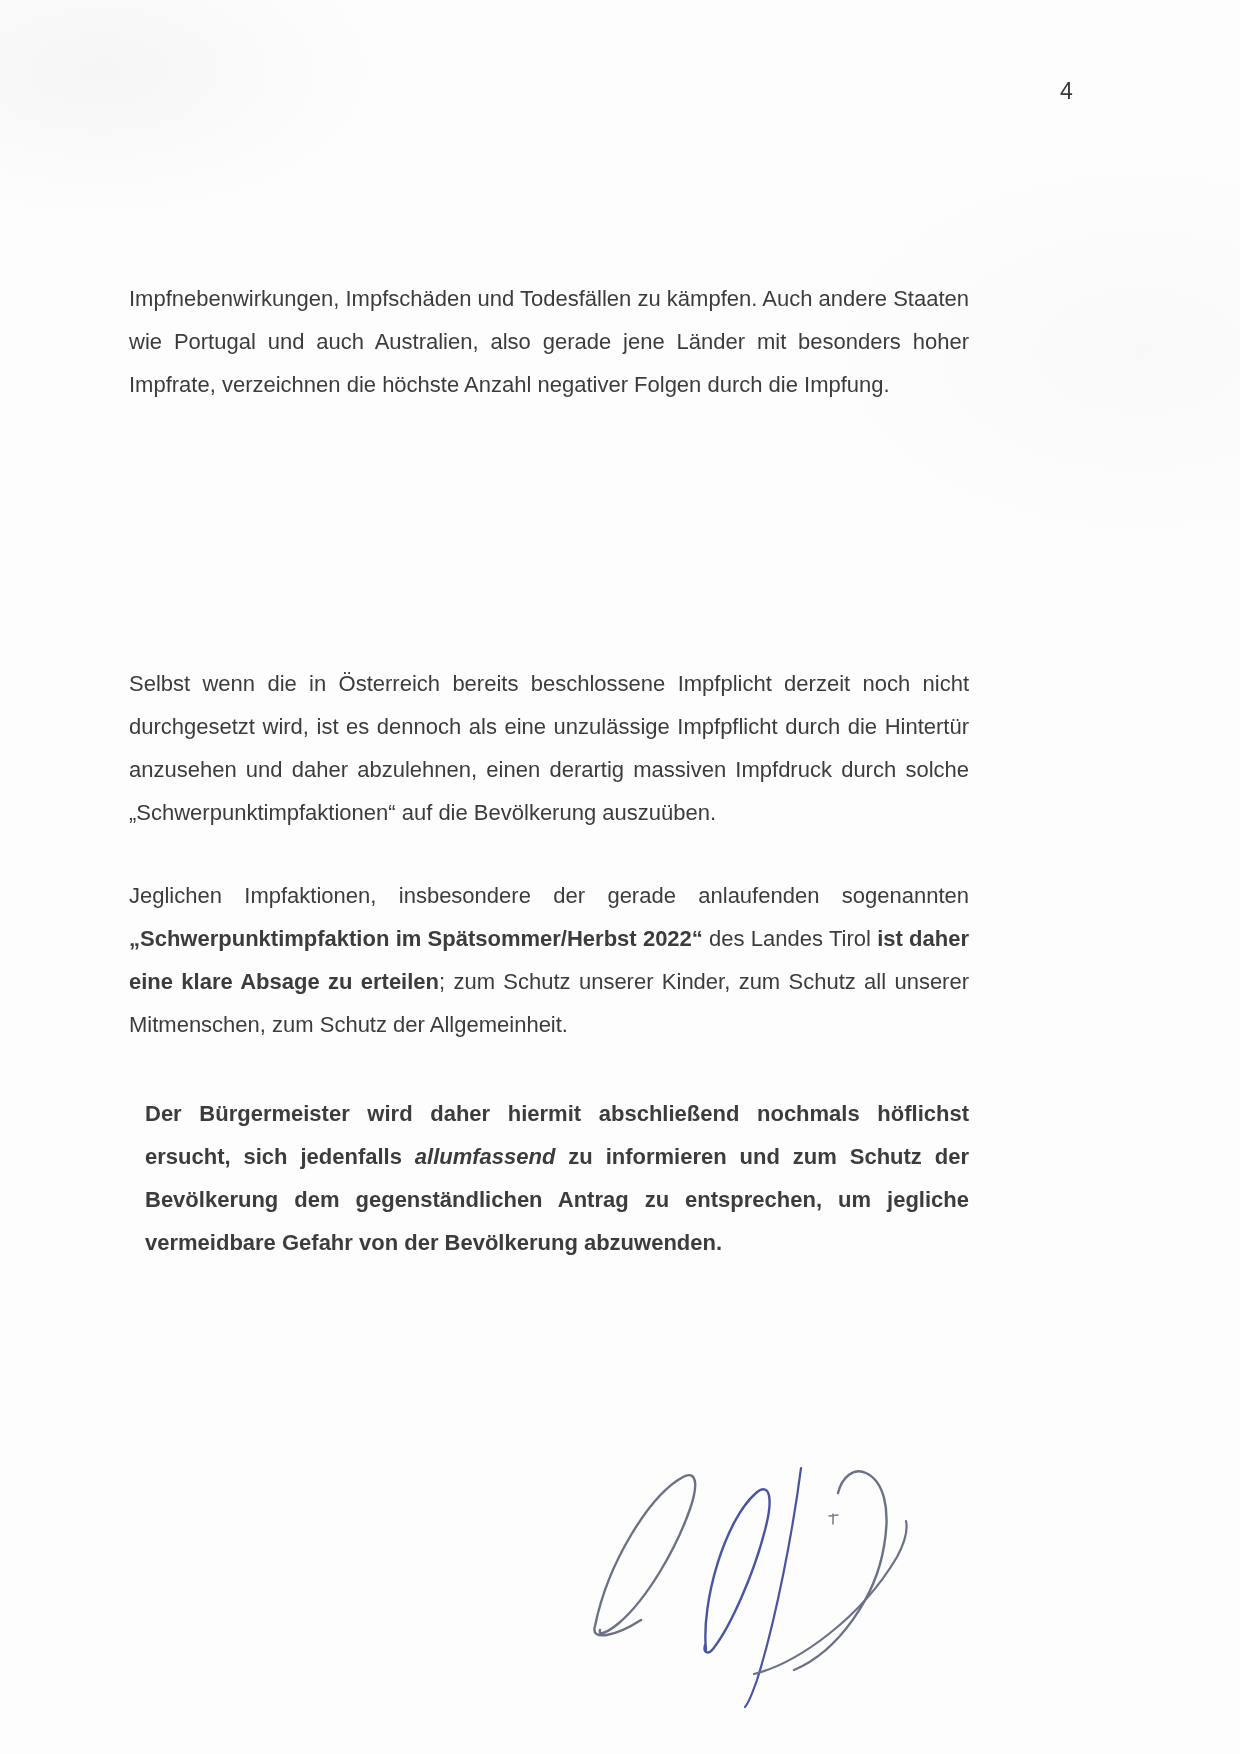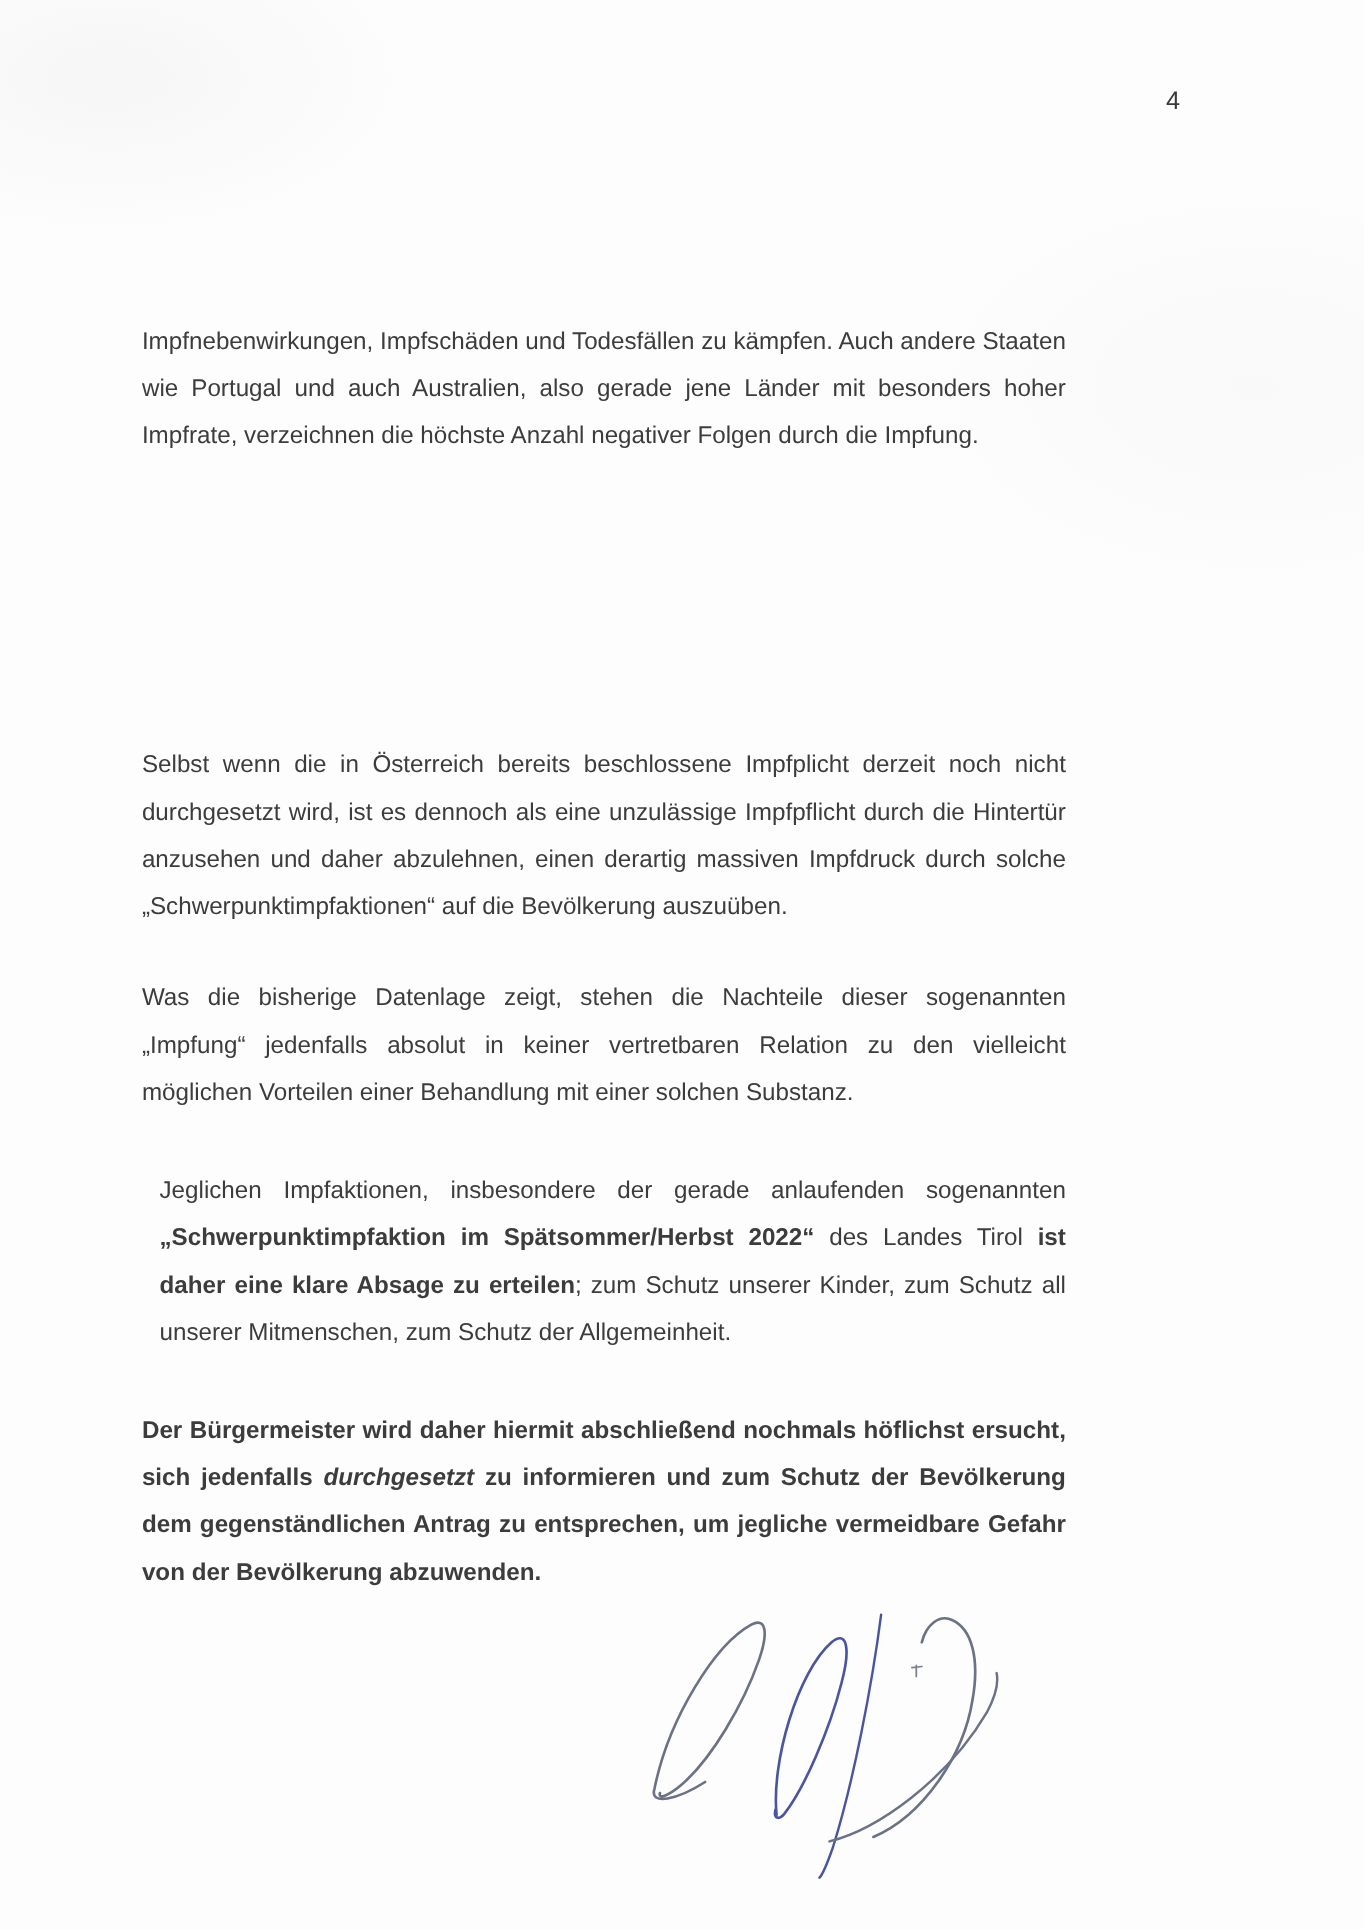--- a/index.html
+++ b/index.html
@@ -23,21 +23,21 @@
   .page-number {
     position: absolute;
     top: 78px;
     left: 1060px;
     font-size: 23px;
     color: #3a3a3a;
   }
   .doc {
     position: absolute;
     left: 129px;
-    top: 288px;
+    top: 277px;
     width: 840px;
   }
   .doc p {
     margin: 0 0 40px 0;
     font-size: 22px;
     line-height: 43px;
     color: #3c3c3c;
     text-align: justify;
   }
   .doc p:nth-of-type(1) { margin-bottom: 256px; }
@@ -58,23 +58,22 @@
 </head>
 <body>
 
 <div class="scan-surface"></div>
 
 <div class="page-number">4</div>
 
 <div class="doc">
     <p><span class="seg-regular">Impfnebenwirkungen, Impfschäden und Todesfällen zu kämpfen. Auch andere Staaten wie Portugal und auch Australien, also gerade jene Länder mit besonders hoher Impfrate, verzeichnen die höchste Anzahl negativer Folgen durch die Impfung.</span></p>
     <p><span class="seg-regular">Selbst wenn die in Österreich bereits beschlossene Impfplicht derzeit noch nicht durchgesetzt wird, ist es dennoch als eine unzulässige Impfpflicht durch die Hintertür anzusehen und daher abzulehnen, einen derartig massiven Impfdruck durch solche „Schwerpunktimpfaktionen“ auf die Bevölkerung auszuüben.</span></p>
-    <p><span class="seg-regular">Was die bisherige Datenlage zeigt, stehen die Nachteile dieser sogenannten „Impfung“ jedenfalls absolut in keiner vertretbaren Relation zu den vielleicht möglichen Vorteilen einer Behandlung mit einer solchen Substanz.</span></p>
     <p><span class="seg-regular">Jeglichen Impfaktionen, insbesondere der gerade anlaufenden sogenannten </span><span class="seg-bold">„Schwerpunktimpfaktion im Spätsommer/Herbst 2022“</span><span class="seg-regular"> des Landes Tirol </span><span class="seg-bold">ist daher eine klare Absage zu erteilen</span><span class="seg-regular">; zum Schutz unserer Kinder, zum Schutz all unserer Mitmenschen, zum Schutz der Allgemeinheit.</span></p>
-    <p><span class="seg-bold">Der Bürgermeister wird daher hiermit abschließend nochmals höflichst ersucht, sich jedenfalls </span><span class="seg-bold-italic">durchgesetzt</span><span class="seg-bold"> zu informieren und zum Schutz der Bevölkerung dem gegenständlichen Antrag zu entsprechen, um jegliche vermeidbare Gefahr von der Bevölkerung abzuwenden.</span></p>
+    <p><span class="seg-bold">Der Bürgermeister wird daher hiermit abschließend nochmals höflichst ersucht, sich jedenfalls </span><span class="seg-bold-italic">allumfassend</span><span class="seg-bold"> zu informieren und zum Schutz der Bevölkerung dem gegenständlichen Antrag zu entsprechen, um jegliche vermeidbare Gefahr von der Bevölkerung abzuwenden.</span></p>
   </div>
 
 <svg class="signature-svg" viewBox="0 0 1240 1754" xmlns="http://www.w3.org/2000/svg">
 
   <path d="M 641 1620
            C 616 1636, 590 1642, 595 1626
            C 608 1562, 650 1495, 683 1477
            C 696 1470, 699 1483, 690 1509
            C 676 1549, 647 1599, 619 1623
            C 607 1633, 598 1636, 600 1630" fill="none" stroke="#6b7186" stroke-width="2.4" stroke-linecap="round"></path>

